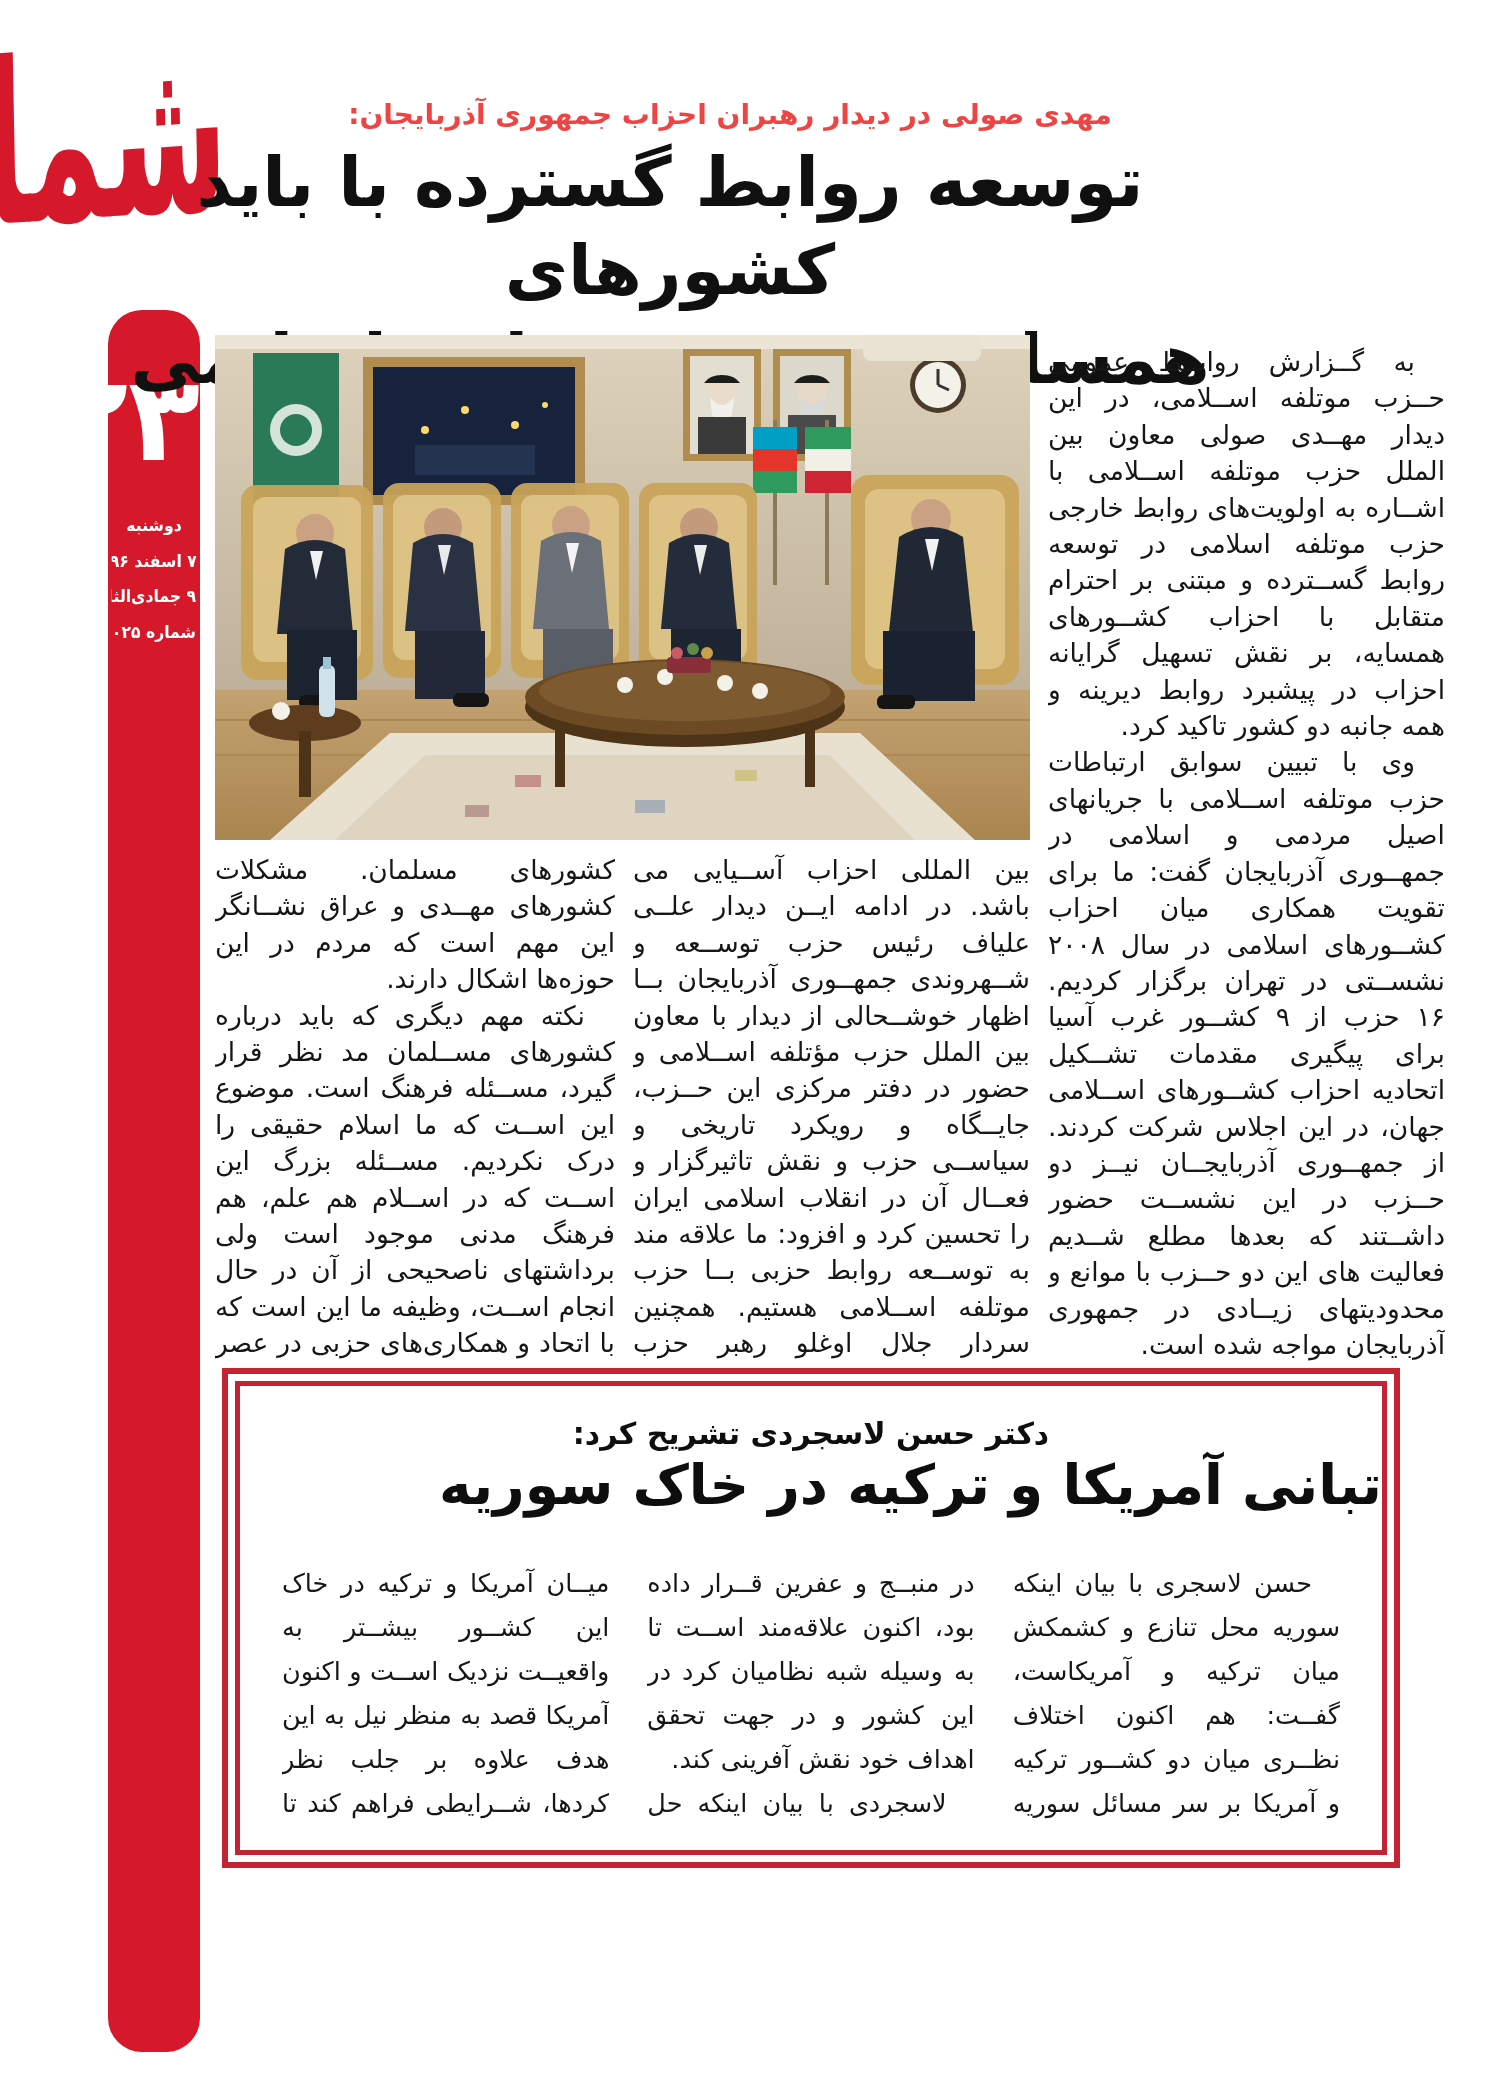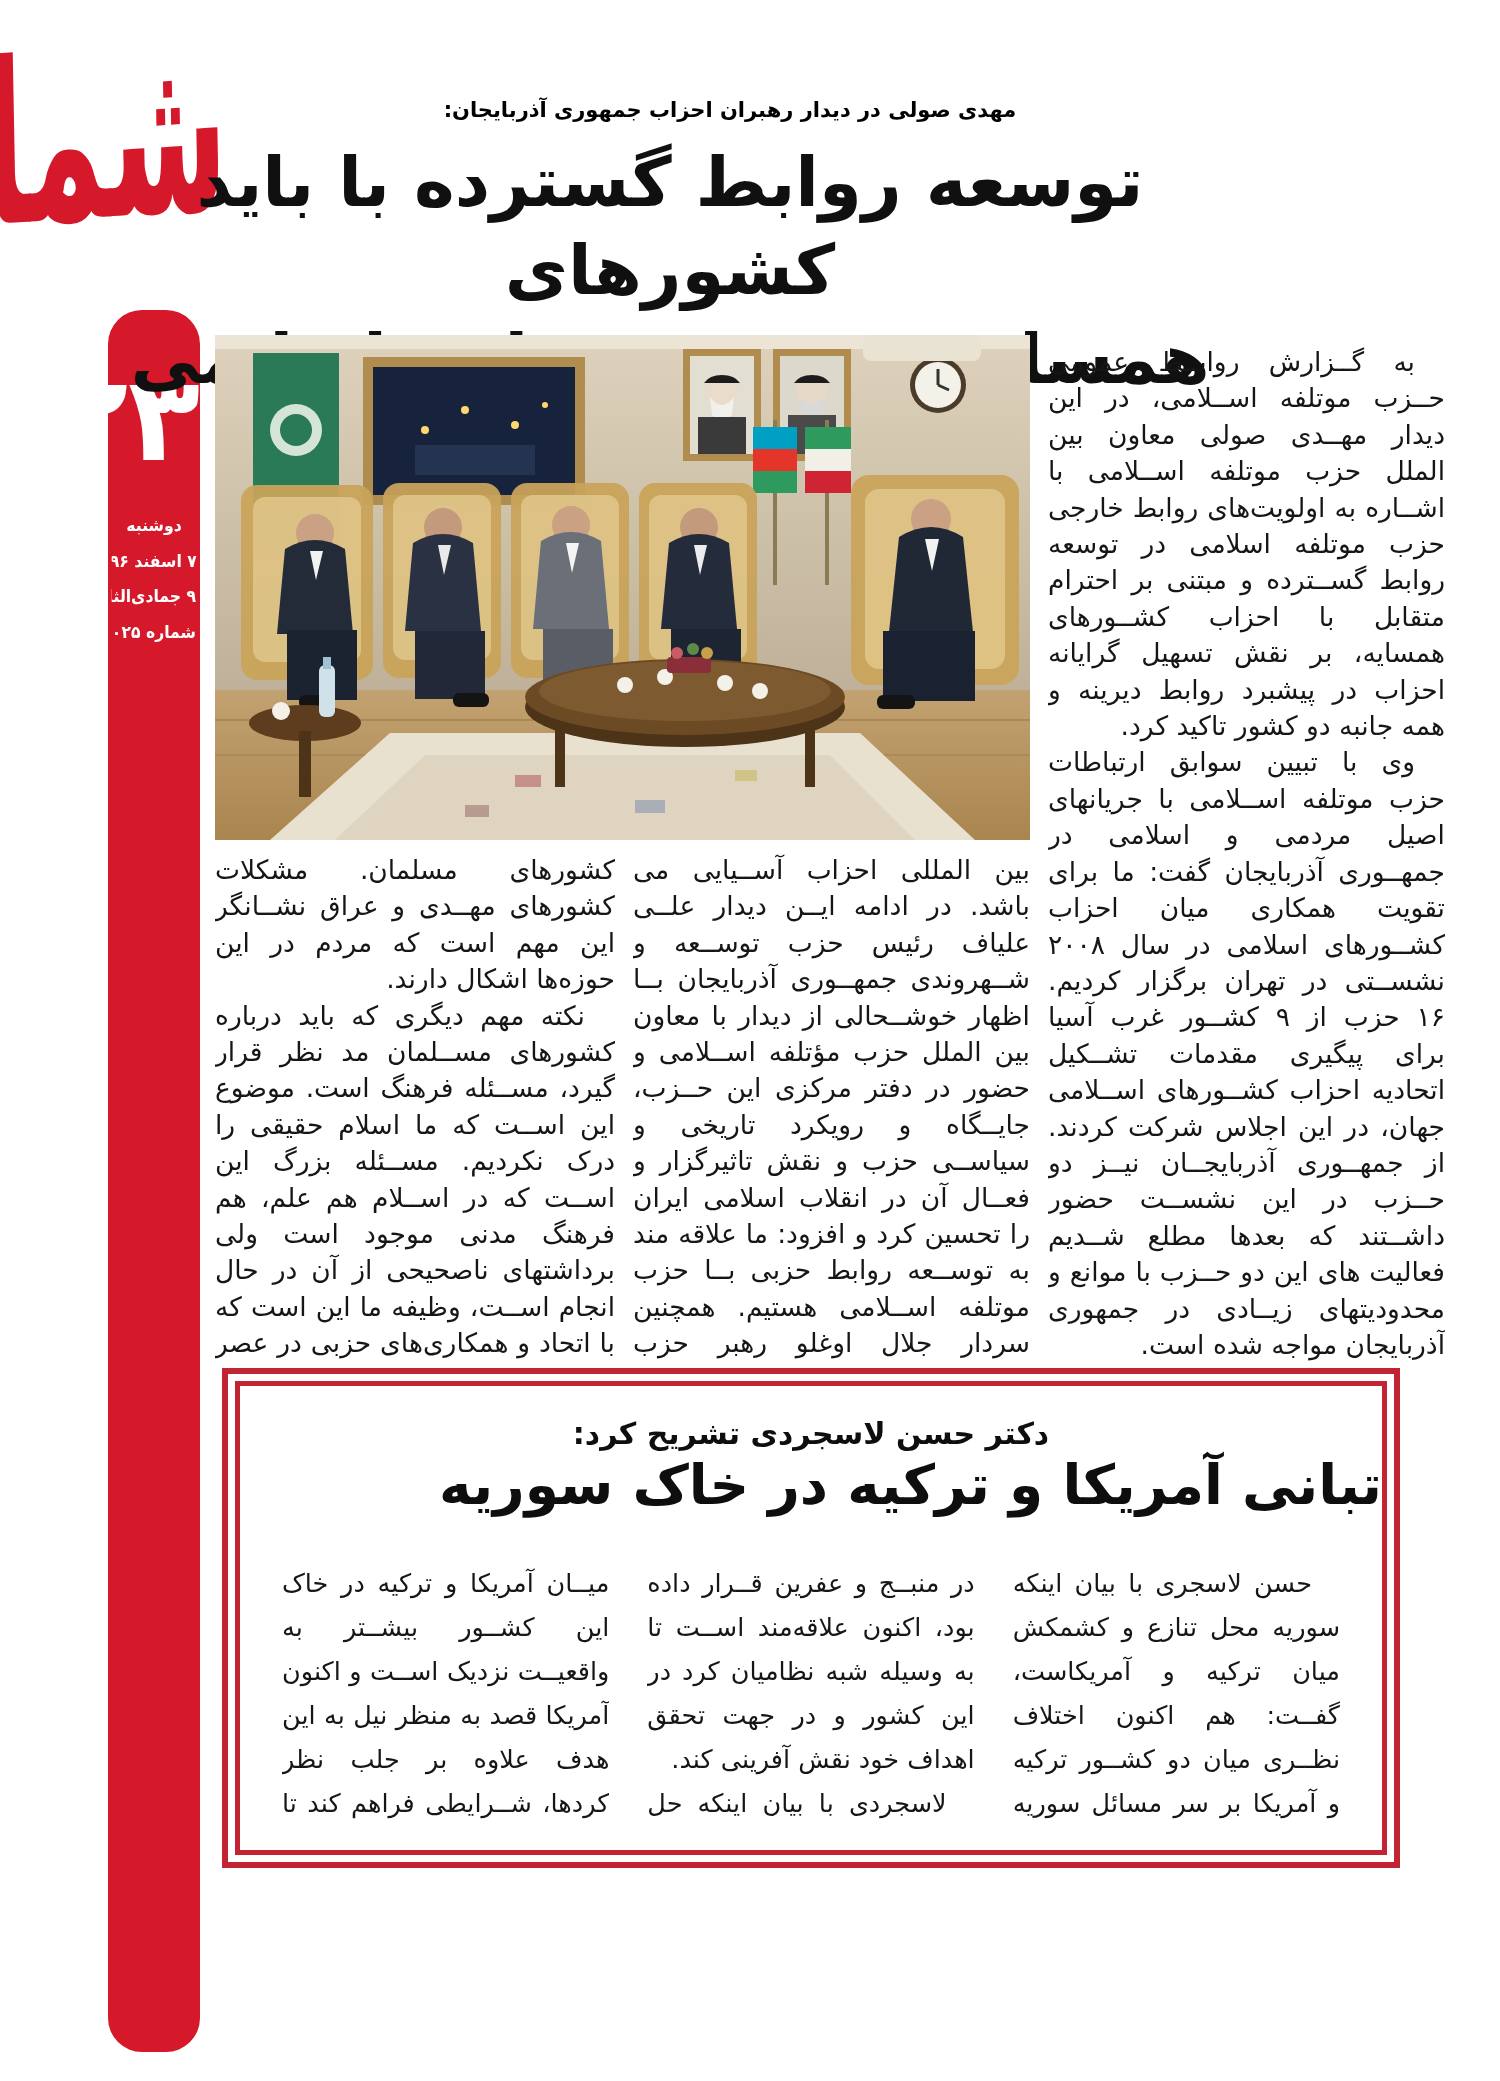--- a/index.html
+++ b/index.html
@@ -14,21 +14,21 @@
         letter-spacing:-4px;}
   .sidebar{position:absolute;left:108px;top:310px;width:92px;height:1742px;
            background:#d6182b;border-radius:34px;color:#ffffff;text-align:center;}
   .page-num{font-size:118px;font-weight:bold;margin-top:48px;line-height:1.05;}
   .side-dates{margin-top:26px;font-size:17px;font-weight:bold;line-height:2.1;
               white-space:nowrap;transform:scale(.92,1);}
   .side-dates div{overflow:hidden;}
 
   
   .kicker{position:absolute;right:220px;top:98px;width:1100px;text-align:center;
-          color:#000000;font-weight:bold;font-size:21px;}
+          color:#ef4444;font-weight:bold;font-size:28px;}
   .headline{position:absolute;right:215px;top:138px;width:1230px;text-align:center;
             color:#101010;font-weight:900;font-size:69px;line-height:1.28;
             letter-spacing:-1px;}
 
   
   .photo{position:absolute;left:215px;top:335px;width:815px;height:505px;overflow:hidden;}
 
   
   .bodycol{position:absolute;direction:rtl;text-align:justify;color:#161616;
            font-size:26.5px;line-height:36.4px;overflow:hidden;}

